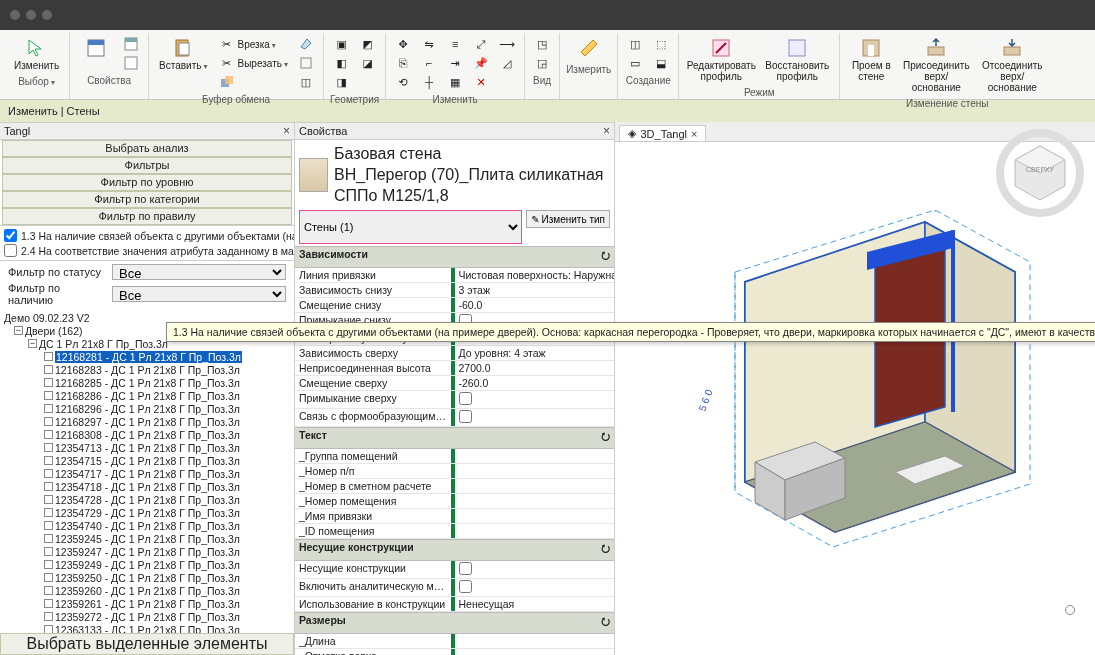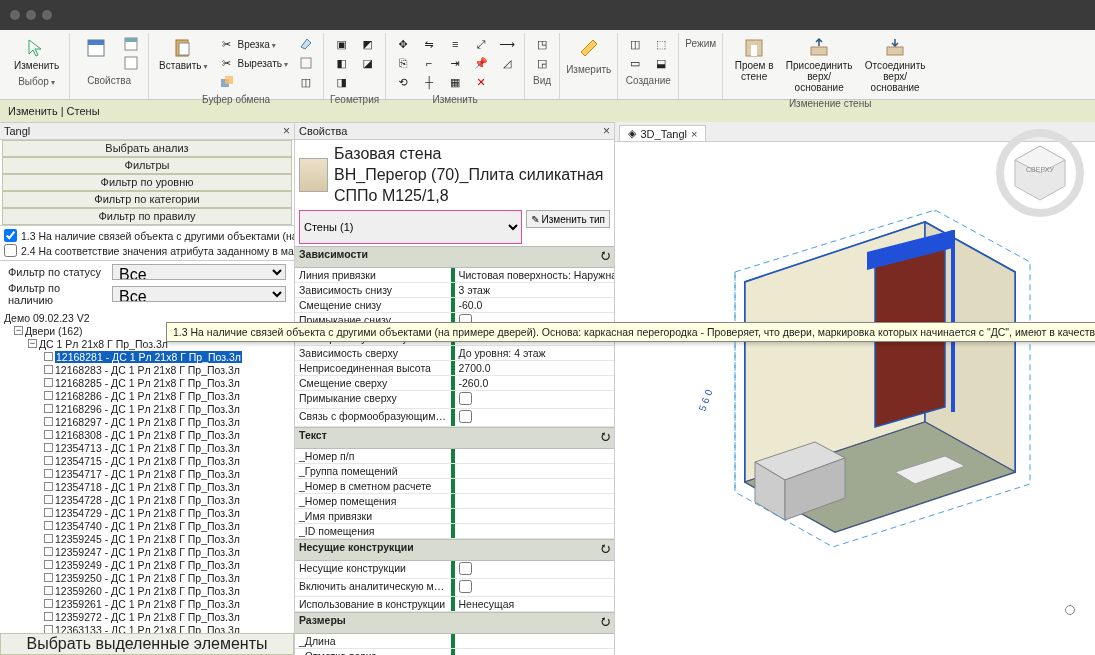--- a/index.html
+++ b/index.html
@@ -23,21 +23,21 @@
   .panel { display:flex; flex-direction:column; background:#fff; }
   .panel-header { background:#eee; border:1px solid #ccc; border-left:none; border-right:none; height:18px; display:flex; align-items:center; padding:0 4px; font-size:11px; position:relative;}
   .panel-header .close { position:absolute; right:4px; top:1px; font-size:12px; color:#444; cursor:pointer;}
   .tangl { width:295px; border-right:1px solid #ccc; }
   .props { width:320px; border-right:1px solid #ccc; }
   .viewport { flex:1; position:relative; overflow:hidden; }
   .btnrow { background:#eef0e8; border:1px solid #bfc8a8; text-align:center; height:17px; line-height:15px; font-size:11px; cursor:pointer; margin:0 2px;}
   .checkline { display:flex; align-items:center; gap:4px; padding:1px 4px; font-size:10.5px; white-space:nowrap; overflow:hidden;}
   .filterrow { display:flex; align-items:center; gap:4px; padding:1px 8px;}
   .filterrow label { width:100px; font-size:11px;}
-  .filterrow select, .filterrow input { flex:1; border:1px solid #aaa; height:16px; font-size:16px; padding:0 2px;}
+  .filterrow select, .filterrow input { flex:1; border:1px solid #aaa; height:16px; font-size:13px; padding:0 2px;}
   .tree { flex:1; overflow:auto; font-size:10.5px; padding:2px 4px;}
   .tree-item { display:flex; align-items:center; gap:2px; white-space:nowrap; height:13px;}
   .tree-item.indent1 { padding-left:10px;}
   .tree-item.indent2 { padding-left:24px;}
   .tree-item.indent3 { padding-left:40px;}
   .tree-item.selected span.txt { background:#1060c0; color:#fff; padding:0 1px;}
   .tree-item .sq { width:9px; height:9px; border:1px solid #888; flex-shrink:0;}
   .tree-item .pm { width:9px; height:9px; border:1px solid #888; text-align:center; line-height:7px; font-size:9px;}
   .props-top { display:flex; gap:6px; padding:4px; align-items:center;}
   .props-thumb { width:40px; height:34px; background:linear-gradient(#ece0c8,#d8c8a8); border:1px solid #aaa;}
@@ -294,20 +294,39 @@
           </div>
           <div class="rbtn small">
             <span class="ic">⬓</span>
           </div>
         </div>
     </div>
     <div class="glabel">Создание</div>
   </div>
 
   <div class="rgroup">
+    <div class="rrow">
+      <div class="rbtn" style="max-width:72px">
+          <span class="ic">
+            <svg width="22" height="22">
+              <rect x="3" y="3" width="16" height="16" fill="#fde" stroke="#c66"></rect>
+              <path d="M6 16 L16 6" stroke="#a03" stroke-width="2"></path>
+            </svg>
+          </span>
+          <span class="lbl" style="white-space:normal">Редактировать профиль</span>
+        </div>
+      <div class="rbtn" style="max-width:72px">
+          <span class="ic">
+            <svg width="22" height="22">
+              <rect x="3" y="3" width="16" height="16" fill="#eef" stroke="#88c"></rect>
+            </svg>
+          </span>
+          <span class="lbl" style="white-space:normal">Восстановить профиль</span>
+        </div>
+    </div>
     <div class="glabel">Режим</div>
   </div>
 
   <div class="rgroup">
     <div class="rrow">
       <div class="rbtn" style="max-width:50px">
           <span class="ic">
             <svg width="22" height="22">
               <rect x="3" y="3" width="16" height="16" fill="#dca" stroke="#a86"></rect>
               <rect x="8" y="8" width="6" height="11" fill="#fff"></rect>
@@ -546,25 +565,25 @@
         </div>
         <div class="prow">
           <div class="pk">Связь с формообразующим эле...</div>
           <div class="pv"><input type="checkbox" style=""></div>
         </div>
         <div class="pgroup">
           <span>Текст</span>
           <span>⭮</span>
         </div>
         <div class="prow">
+          <div class="pk">_Группа помещений</div>
+          <div class="pv"></div>
+        </div>
+        <div class="prow">
           <div class="pk">_Номер п/п</div>
-          <div class="pv"></div>
-        </div>
-        <div class="prow">
-          <div class="pk">_Группа помещений</div>
           <div class="pv"></div>
         </div>
         <div class="prow">
           <div class="pk">_Номер в сметном расчете</div>
           <div class="pv"></div>
         </div>
         <div class="prow">
           <div class="pk">_Номер помещения</div>
           <div class="pv"></div>
         </div>

